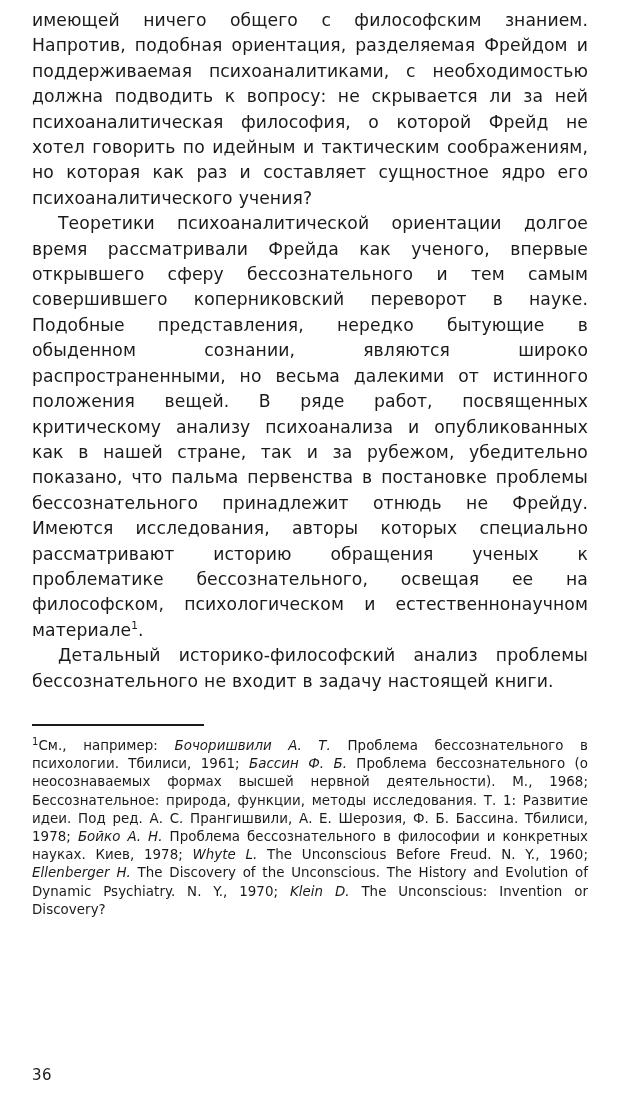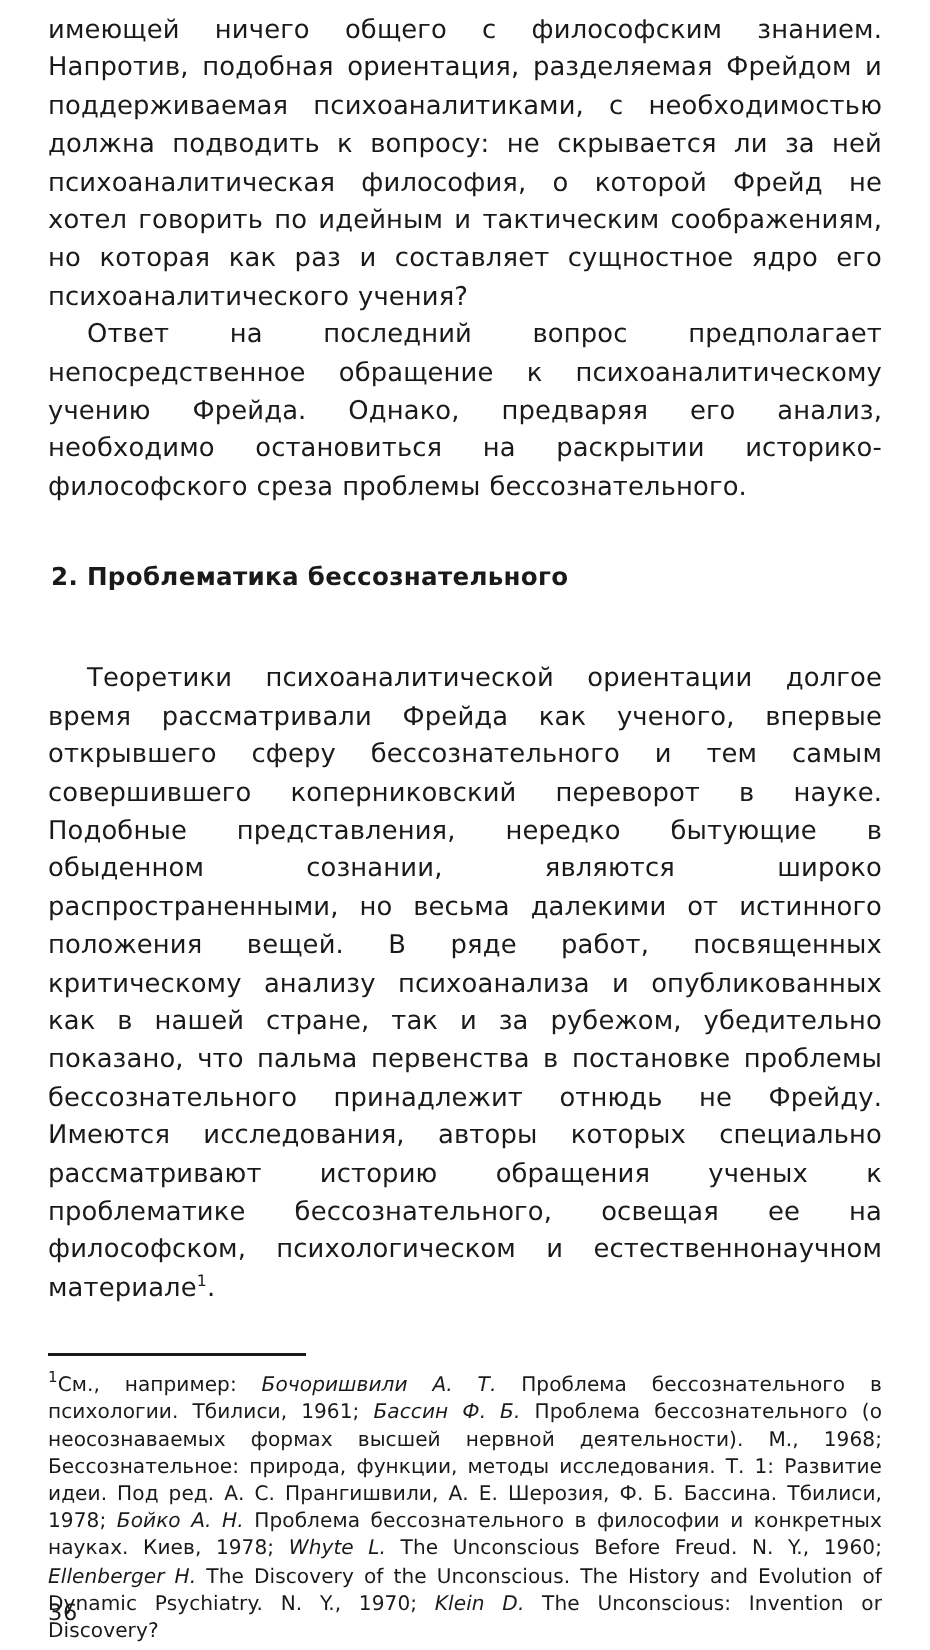--- a/index.html
+++ b/index.html
@@ -78,29 +78,25 @@
     letter-spacing: 0.5px;
   }
 </style>
 </head>
 <body>
 
 <div class="page">
 
   <p class="body-text para-block">имеющей ничего общего с философским знанием. Напротив, подобная ориентация, разделяемая Фрейдом и поддерживаемая психоаналитиками, с необходимостью должна подводить к вопросу: не скрывается ли за ней психоаналитическая философия, о которой Фрейд не хотел говорить по идейным и тактическим соображениям, но которая как раз и составляет сущностное ядро его психоаналитического учения?</p>
 
-  <p class="body-text para-block para-indent">Ответ на последний вопрос предполагает непосредственное обращение к психоаналитическому учению Фрейда. Однако, предваряя его анализ, необходимо остановиться на раскрытии историко-философского среза проблемы бессознательного.</p>
 
-  <h2 class="section-heading">
-    <span>2.</span>
-    <span>Проблематика бессознательного</span>
-  </h2>
 
   <p class="body-text para-block para-indent"><span>Теоретики психоаналитической ориентации долгое время рассматривали Фрейда как ученого, впервые открывшего сферу бессознательного и тем самым совершившего коперниковский переворот в науке. Подобные представления, нередко бытующие в обыденном сознании, являются широко распространенными, но весьма далекими от истинного положения вещей. В ряде работ, посвященных критическому анализу психоанализа и опубликованных как в нашей стране, так и за рубежом, убедительно показано, что пальма первенства в постановке проблемы бессознательного принадлежит отнюдь не Фрейду. Имеются исследования, авторы которых специально рассматривают историю обращения ученых к проблематике бессознательного, освещая ее на философском, психологическом и естественнонаучном материале</span><span class="sup-ref">1</span><span>.</span></p>
 
+  <p class="body-text para-block para-indent">Детальный историко-философский анализ проблемы бессознательного не входит в задачу настоящей книги.</p>
 
   <div class="footnote-rule"></div>
 
   <p class="footnote"><span class="fn-marker">1</span><span>См., например: </span><i>Бочоришвили А. Т.</i><span> Проблема бессознательного в психологии. Тбилиси, 1961; </span><i>Бассин Ф. Б.</i><span> Проблема бессознательного (о неосознаваемых формах высшей нервной деятельности). М., 1968; Бессознательное: природа, функции, методы исследования. Т. 1: Развитие идеи. Под ред. А. С. Прангишвили, А. Е. Шерозия, Ф. Б. Бассина. Тбилиси, 1978; </span><i>Бойко А. Н.</i><span> Проблема бессознательного в философии и конкретных науках. Киев, 1978; </span><i>Whyte L.</i><span> The Unconscious Before Freud. N. Y., 1960; </span><i>Ellenberger H.</i><span> The Discovery of the Unconscious. The History and Evolution of Dynamic Psychiatry. N. Y., 1970; </span><i>Klein D.</i><span> The Unconscious: Invention or Discovery? </span></p>
 
   <div class="page-number">36</div>
 
 </div>
 
 </body></html>

